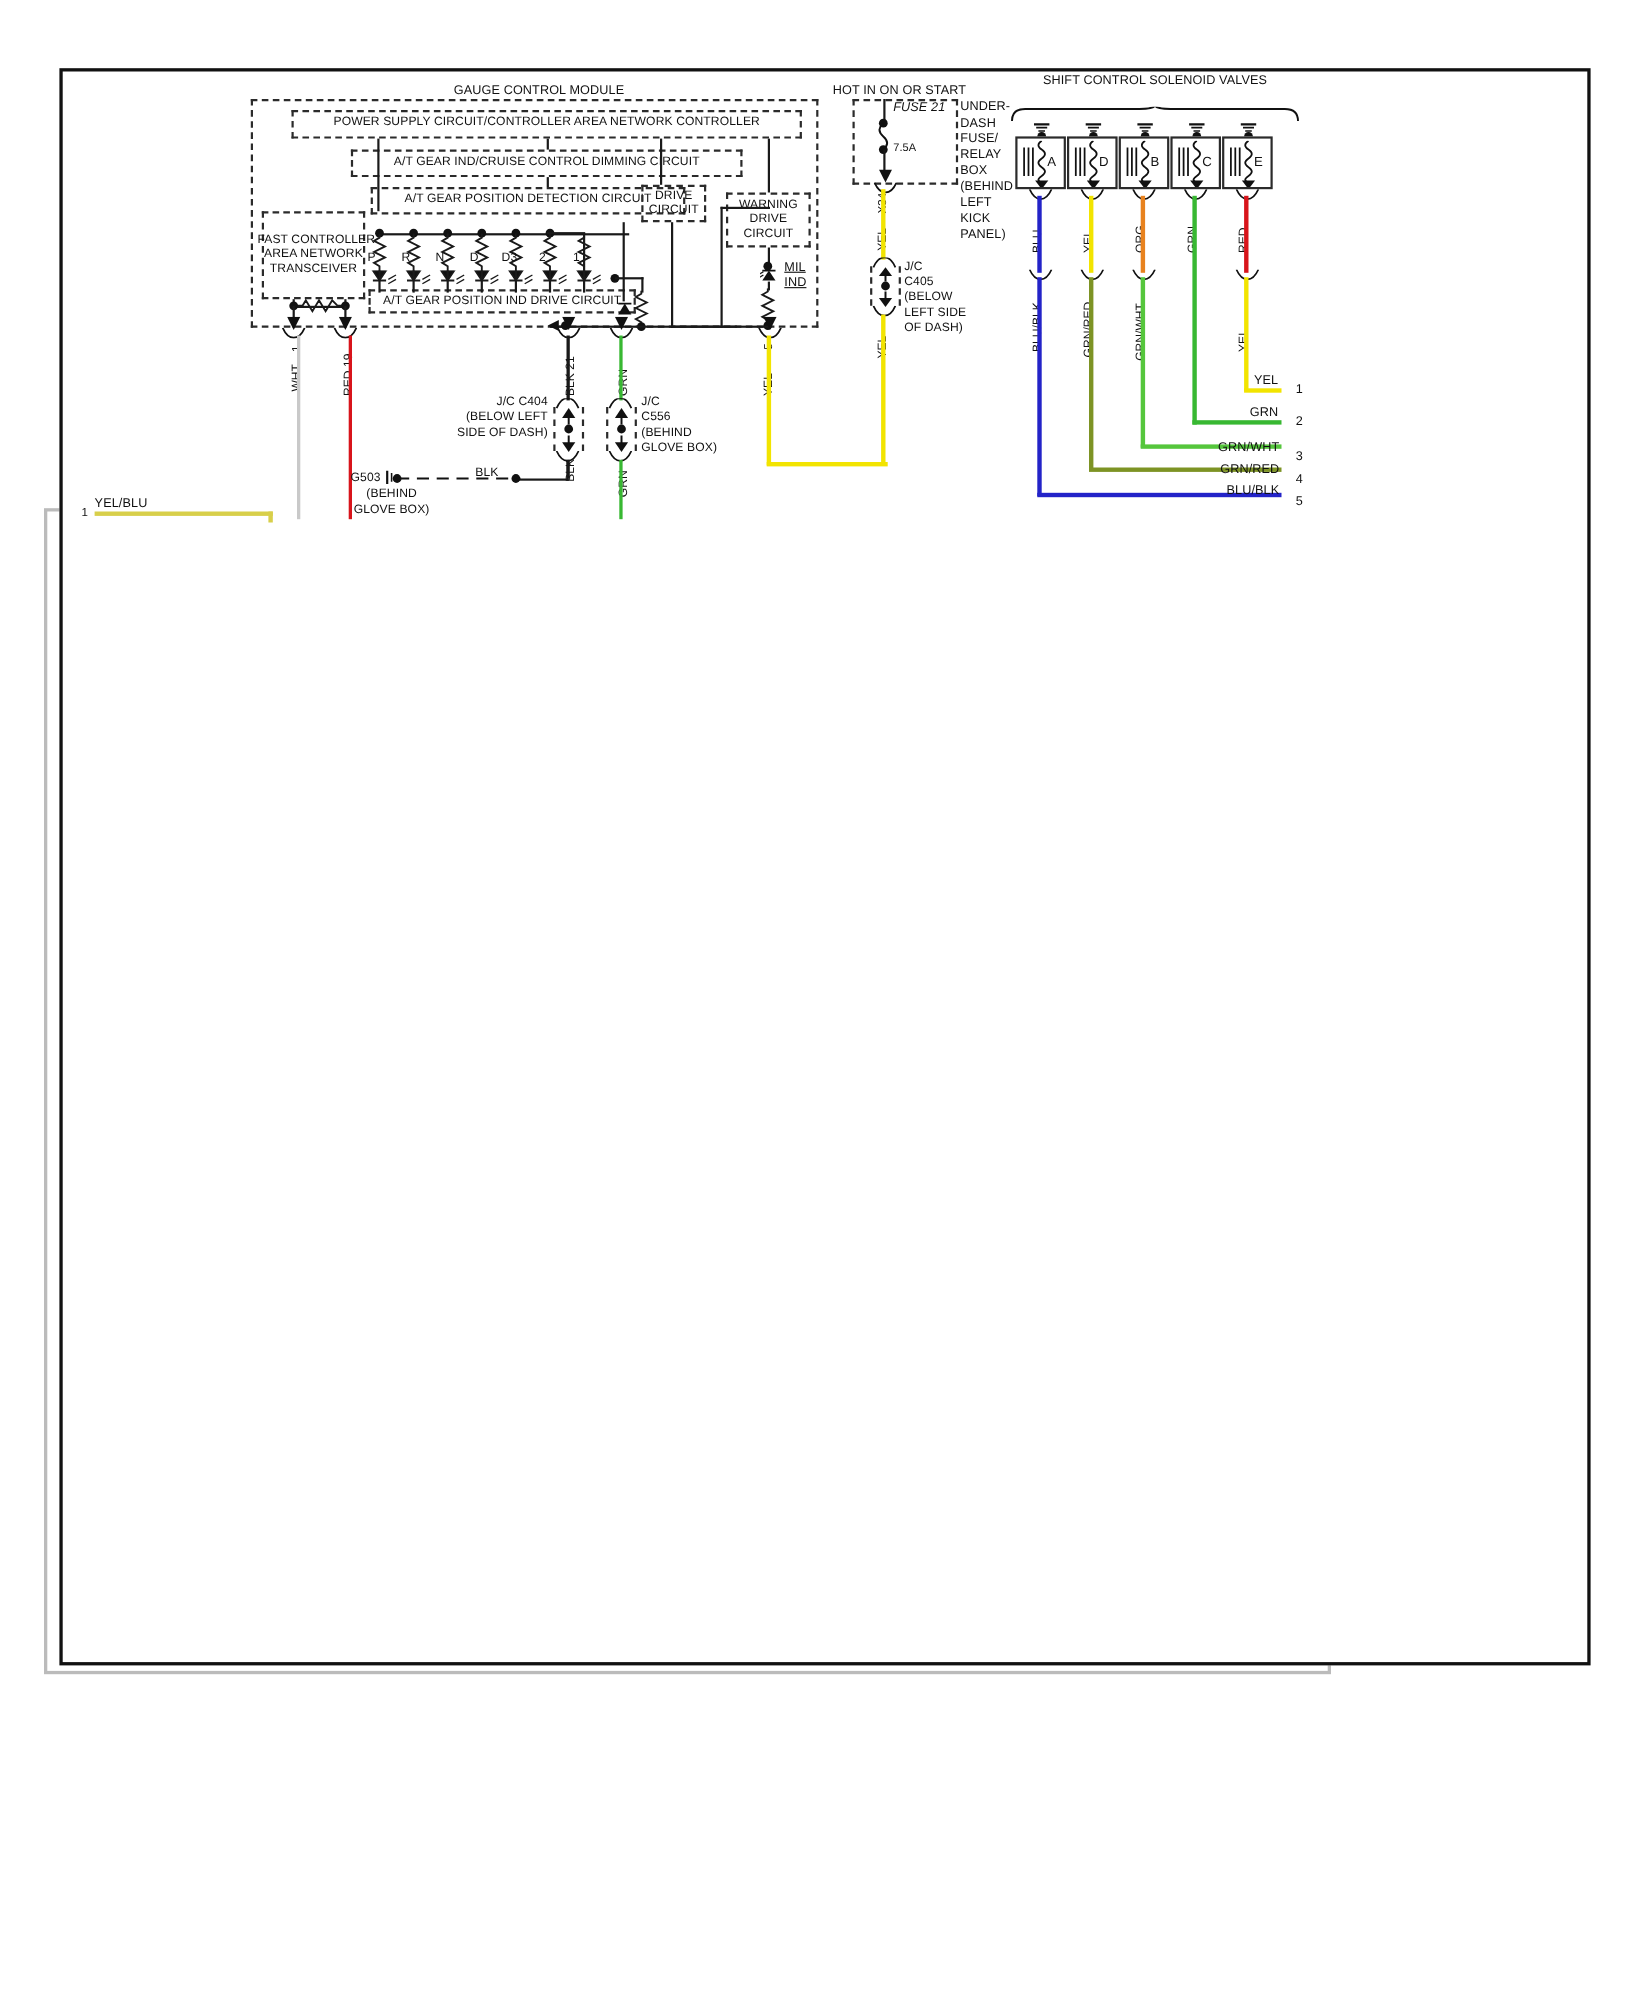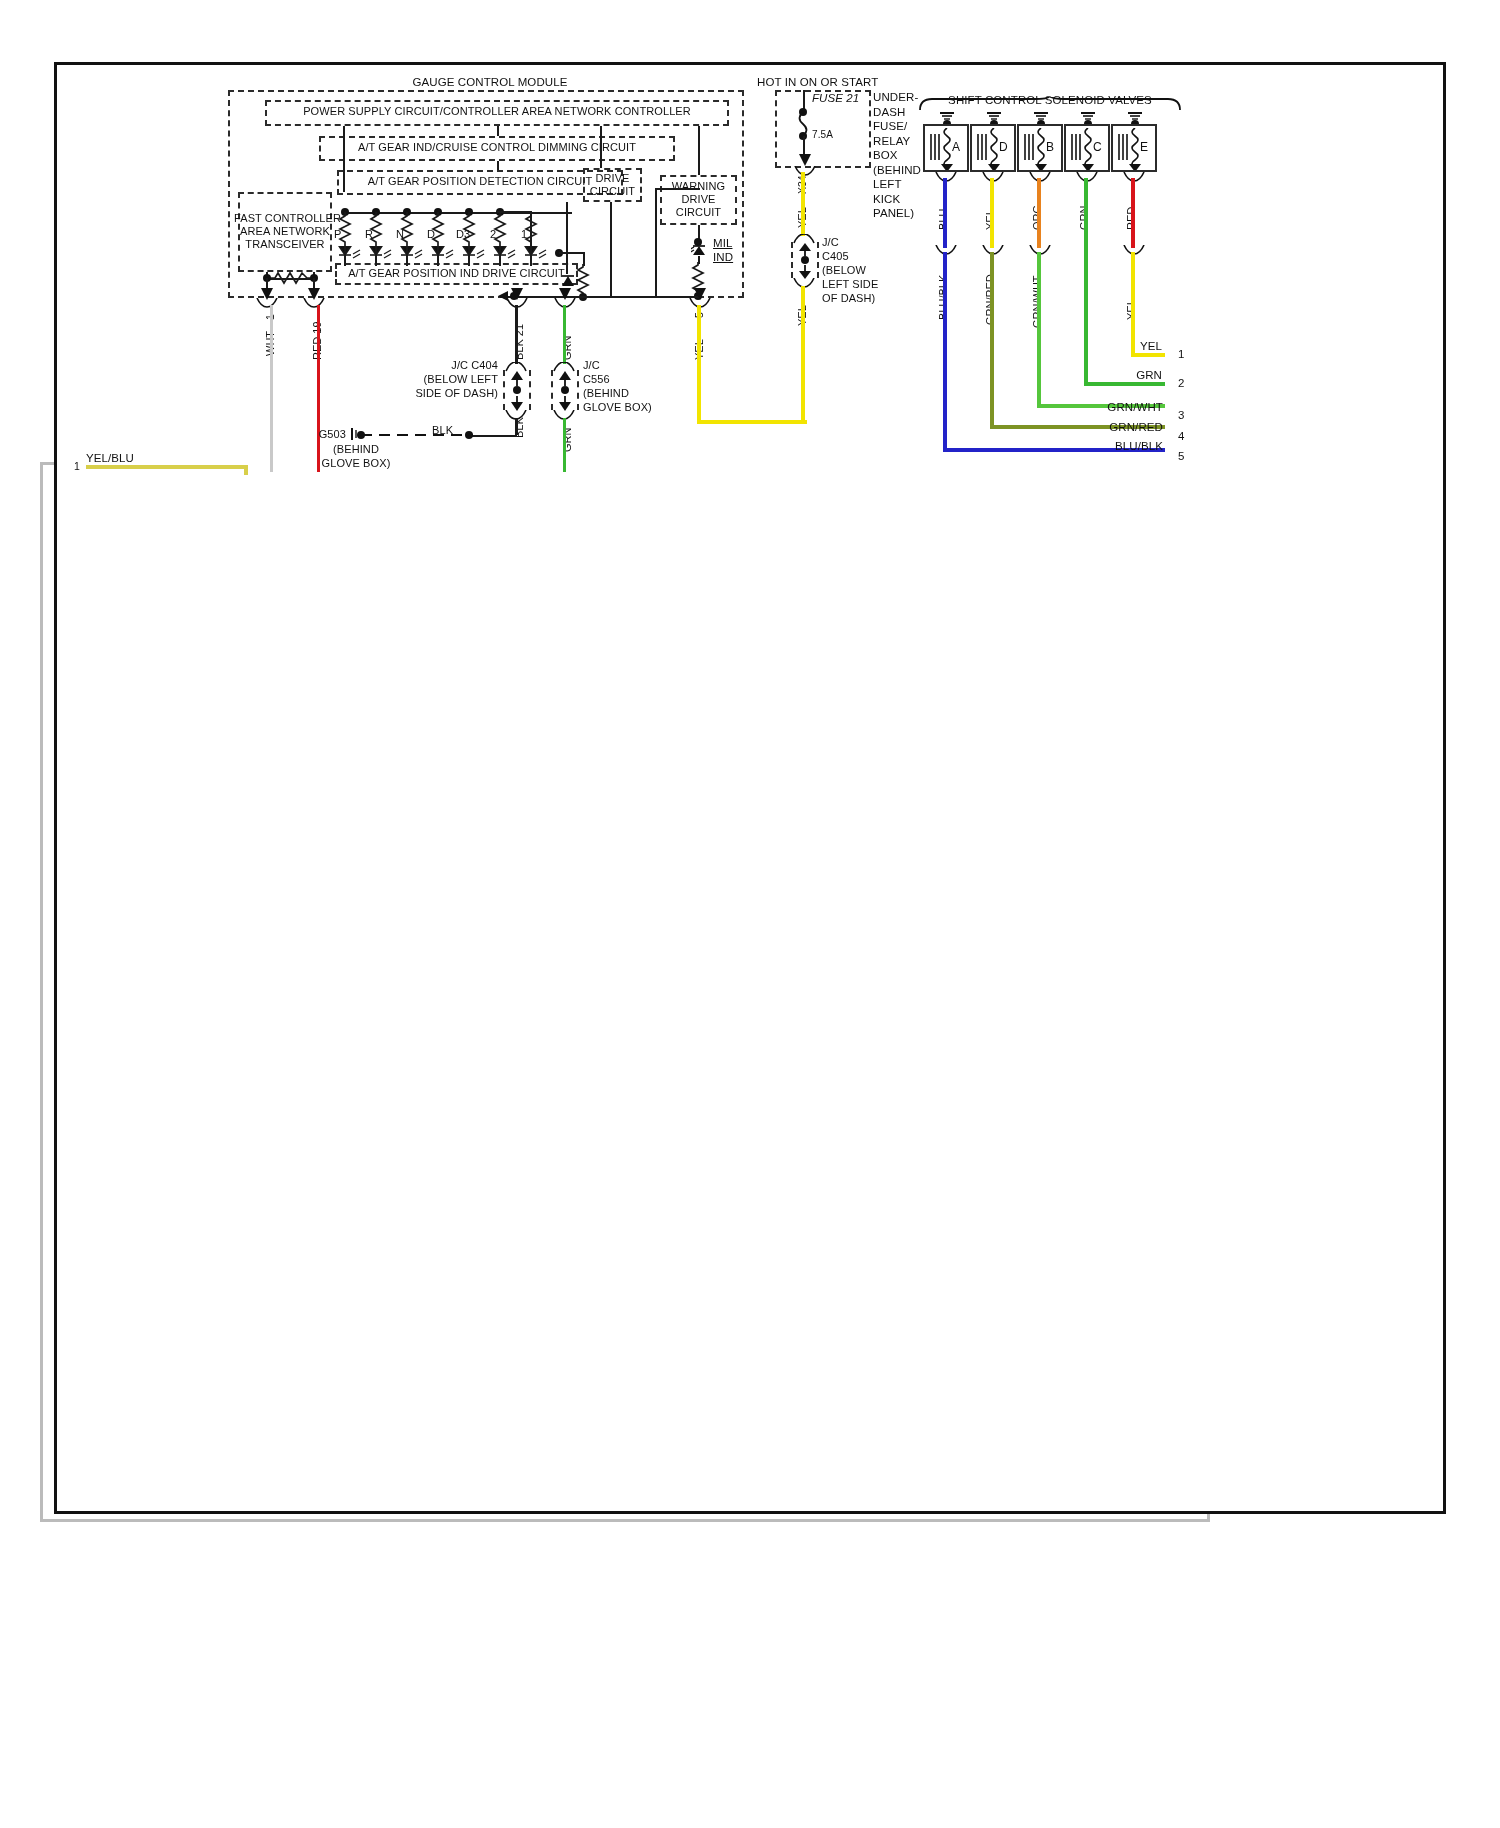--- a/index.html
+++ b/index.html
@@ -454,21 +454,21 @@
       <path d="M1,0 Q5,9 11,9 Q17,9 21,0" stroke="#111" stroke-width="1.6" fill="none"></path>
     </svg>
   <div class="txt" style="left:822px;top:235px;font-size:11px;line-height:14px;">J/C
 C405
 (BELOW
 LEFT SIDE
 OF DASH)</div>
   <div class="vtxt" style="left:796px;top:326px;font-size:11px;">YEL</div>
   <div class="w" style="left:801px;top:286px;width:4px;height:136px;background:#f2e400;"></div>
 
-  <div class="txt c" style="left:905px;top:94px;width:290px;font-size:11.5px;">SHIFT CONTROL SOLENOID VALVES</div>
+  <div class="txt c" style="left:905px;top:67px;width:290px;font-size:11.5px;">SHIFT CONTROL SOLENOID VALVES</div>
   <svg class="abs" style="left:918px;top:97px;" width="264" height="14">
     <path d="M2,13 Q2,2 14,2 L118,2 Q130,2 132,-1 Q134,2 146,2 L250,2 Q262,2 262,13" stroke="#111" stroke-width="1.8" fill="none"></path>
   </svg>
 
   <div>
     <svg class="abs" style="left:936px;top:111px;" width="22" height="12">
       <line x1="4" y1="2" x2="18" y2="2" stroke="#111" stroke-width="2"></line>
       <line x1="6" y1="5" x2="16" y2="5" stroke="#111" stroke-width="1.6"></line>
       <line x1="8" y1="8" x2="14" y2="8" stroke="#111" stroke-width="1.4"></line>
     </svg>

